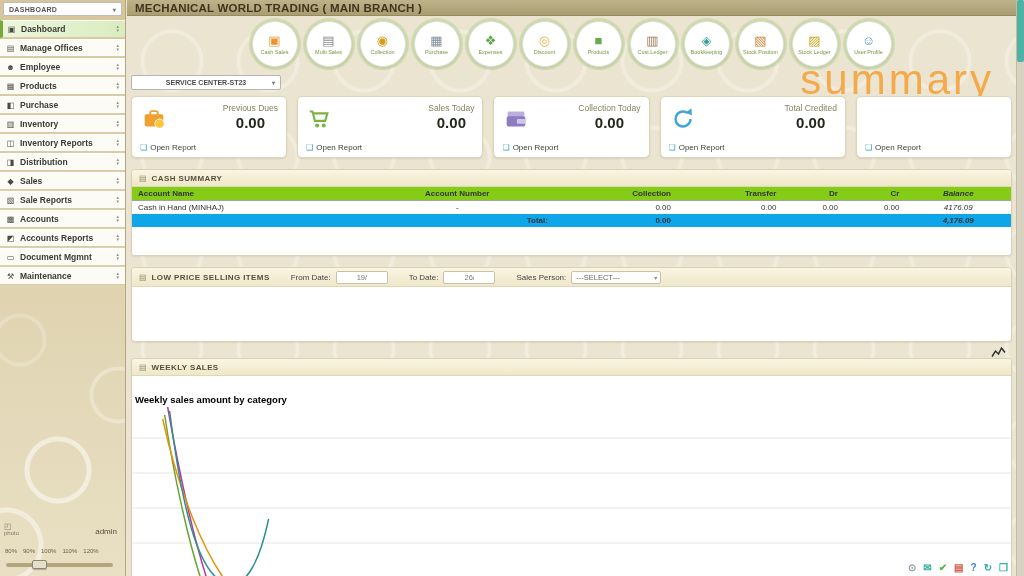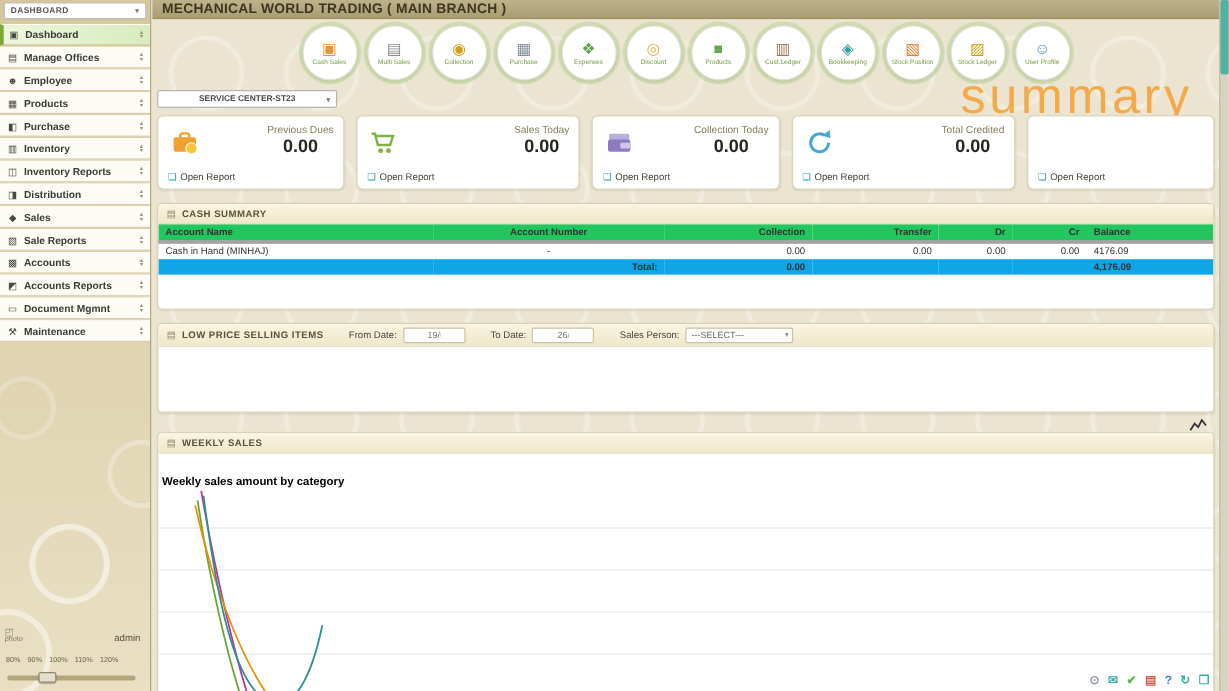--- a/index.html
+++ b/index.html
@@ -94,30 +94,30 @@
 
   
   .panel{ margin:11px 4px 0 4px; background:#fff; border:1px solid #d9d1b3; border-radius:4px; overflow:hidden; box-shadow:0 1px 2px rgba(0,0,0,.07); position:relative; z-index:2; }
   .panel-h{ height:17px; background:linear-gradient(#faf5e2,#efe7c9); border-bottom:1px solid #e0d7b8;
     display:flex; align-items:center; padding:0 7px; gap:5px; }
   .ph-grid{ font-size:8px; color:#8f8a6e; }
   .ph-title{ font-size:8px; font-weight:bold; color:#57503c; letter-spacing:.4px; }
 
   
   table{ width:100%; border-collapse:collapse; table-layout:fixed; }
-  th{ background:#22c55e; border-bottom:3px solid #a3a3a3; font-size:8px; font-weight:bold; color:#333; padding:2px 6px; height:13px; }
+  th{ background:#84cc16; border-bottom:1px solid #a3a3a3; font-size:8px; font-weight:bold; color:#333; padding:2px 6px; height:13px; }
   td{ font-size:8px; color:#333; padding:2px 6px; height:12px; }
   tr.total-row td{ background:#0ea5e9; font-weight:bold; }
   th:nth-child(1), td.c1{ text-align:left; width:26%; }
   th:nth-child(2), td.c2{ text-align:center; width:22%;margin-top:28px; }
   th:nth-child(3), td.c3{ text-align:right; width:14%; }
   th:nth-child(4), td.c4{ text-align:right; width:12%; }
   th:nth-child(5), td.c5{ text-align:right; width:7%; }
   th:nth-child(6), td.c6{ text-align:right; width:7%; }
-  th:nth-child(7), td.c7{ text-align:left; width:12%; }
+  th:nth-child(7), td.c7{ text-align:center; width:12%;font-style:italic; }
   .panel-space{ height:28px; background:#fff; }
 
   
   .low-panel .panel-h{ height:19px; }
   .fld-label{ font-size:8px; color:#444; margin-left:16px; font-weight:normal; }
   .date-input{ width:52px; height:13px; border:1px solid #c9c2a8; border-radius:2px; font-size:7.5px; color:#777; padding:0 20px; font-family:"Liberation Sans",sans-serif; }
   .mini-select{ width:90px; height:13px; border:1px solid #c9c2a8; border-radius:2px; background:#fdfdfb; display:flex; align-items:center; padding:0 4px; font-size:7.5px; color:#666; position:relative; cursor:pointer; }
   .mini-select .caret{ position:absolute; right:3px; font-size:6px; color:#888; }
   .low-body{ height:54px; }
 

